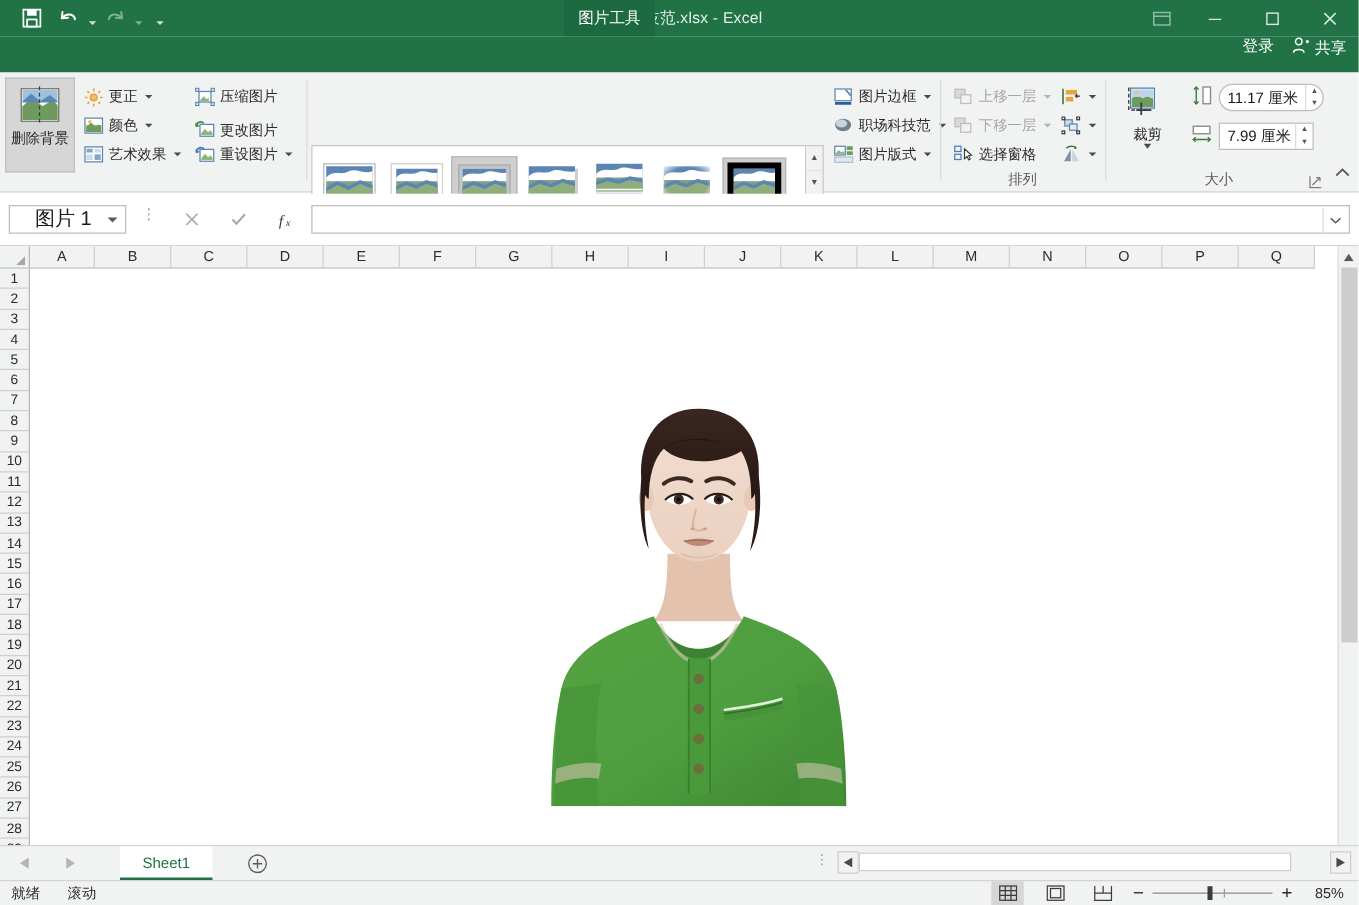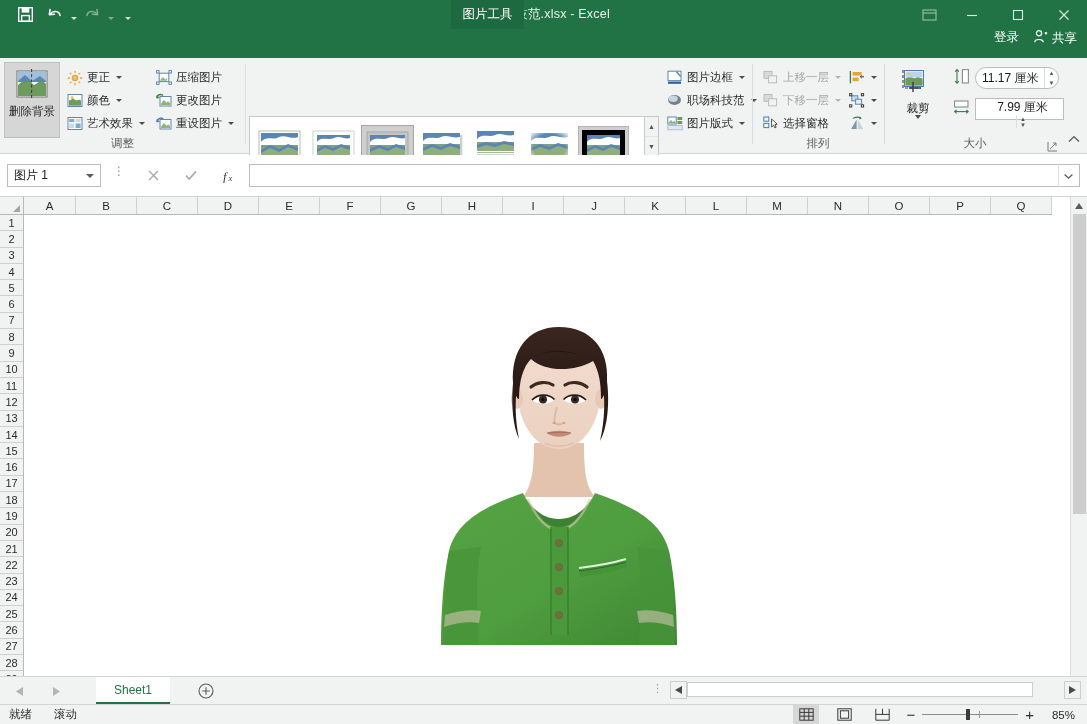--- a/index.html
+++ b/index.html
@@ -131,21 +131,21 @@
 
   
   .fbar {
     position:absolute; top:155px; left:0; width:1087px; height:42px;
     background:#ffffff; border-bottom:1px solid #d4d4d4;
     display:flex; align-items:center;
   }
   .namebox {
     position:absolute; left:7px; top:9px; width:94px; height:23px;
     background:#fff; border:1px solid #bdbdbd; display:flex; align-items:center;
-    font-size:12px; color:#1a1a1a; padding-left:6px;
+    font-size:16px; color:#1a1a1a; padding-left:20px;
   }
   .namebox .nb-dd { margin-left:auto; margin-right:6px; }
   .namebox .nb-dd::after { content:""; display:block; border-left:4px solid transparent; border-right:4px solid transparent; border-top:4px solid #5b5b5b; }
   .fb-grip { position:absolute; left:113px; top:13px; color:#9b9b9b; font-size:12px; letter-spacing:0; line-height:7px;}
   .fb-btns { position:absolute; left:134px; top:9px; height:23px; display:flex; align-items:center; gap:0; }
   .fb-btn { width:38px; height:23px; display:flex; align-items:center; justify-content:center; }
   .fb-input {
     position:absolute; left:249px; top:9px; width:831px; height:23px;
     background:#fff; border:1px solid #bdbdbd;
     display:flex; align-items:center; padding-left:5px; font-size:12px; color:#1a1a1a;
@@ -360,21 +360,21 @@
             <path d="M4.2 10 L7 7 L9.2 9.4 L11 8 V10.8 H4.2Z" fill="#8fb57d" stroke="none"></path>
             <rect x="0.6" y="0.6" width="2.4" height="2.4" fill="#ffffff"></rect>
             <rect x="13" y="0.6" width="2.4" height="2.4" fill="#ffffff"></rect>
             <rect x="0.6" y="12" width="2.4" height="2.4" fill="#ffffff"></rect>
             <rect x="13" y="12" width="2.4" height="2.4" fill="#ffffff"></rect>
           </svg>
         </span>
         <span>压缩图片</span>
       </div>
 
-      <div class="sbtn" style="left:155px; top:31px;">
+      <div class="sbtn" style="left:155px; top:31px;align-items:flex-end;">
         <span class="ic">
           <svg width="16" height="15" viewBox="0 0 16 15">
             <rect x="4" y="3.5" width="11" height="9.5" fill="#ffffff" stroke="#5f87ad" stroke-width="1"></rect>
             <path d="M5 10.5 L8 7 L10.5 9.8 L12.2 8.2 L14 10 V12 H5Z" fill="#8fb57d"></path>
             <path d="M1 5 C1 1.6 5 0.6 7 2.6" fill="none" stroke="#3f8a3a" stroke-width="1.4"></path>
             <path d="M0.2 2.2 L0.6 5.6 L4 5" fill="#3f8a3a"></path>
           </svg>
         </span>
         <span>更改图片</span>
       </div>
@@ -385,21 +385,20 @@
             <rect x="4" y="3.5" width="11" height="9.5" fill="#ffffff" stroke="#5f87ad" stroke-width="1"></rect>
             <path d="M5 10.5 L8 7 L10.5 9.8 L12.2 8.2 L14 10 V12 H5Z" fill="#8fb57d"></path>
             <path d="M1.2 6 C1.2 2 5.6 1 7.4 3.4" fill="none" stroke="#4b7fb5" stroke-width="1.4"></path>
             <path d="M0.2 3.2 L0.8 6.6 L4 5.6" fill="#4b7fb5"></path>
           </svg>
         </span>
         <span>重设图片</span>
         <span class="dd"></span>
       </div>
 
-      <div class="rgroup-title" style="left:0; width:245px;">调整</div>
     </div>
     <div class="rgroup-sep" style="left:245px;"></div>
 
     <div class="rgroup" style="left:246px; width:405px;">
       <div class="rgroup-title" style="left:0; width:405px;">图片样式</div>
       <div class="dlg-launcher" style="right:6px;">
         <svg width="11" height="11" viewBox="0 0 11 11" fill="none" stroke="#7b7b7b" stroke-width="1">
           <path d="M1 1 V10 H10"></path>
             <path d="M3 8 L9 2 M9 2 H6 M9 2 V5"></path>
         </svg>
@@ -657,21 +656,21 @@
         </span>
       </div>
 
       <span style="position:absolute; left:68px; top:41px;">
         <svg width="17" height="17" viewBox="0 0 17 17" fill="none" stroke="#4b7fb5" stroke-width="1.1">
           <rect x="1.6" y="2" width="13.4" height="6" fill="#ffffff" stroke="#8b8b8b"></rect>
           <path d="M2 12.6 H15" stroke="#3a7a3e"></path>
           <path d="M3.6 10.8 L1.6 12.6 L3.6 14.4 M13.2 10.8 L15.2 12.6 L13.2 14.4" stroke="#3a7a3e"></path>
         </svg>
       </span>
-      <div class="spin" style="left:90px; top:40px; width:89px;flex-direction:column;">
+      <div class="spin" style="left:90px; top:40px; width:76px;">
         <span class="val">7.99 厘米</span>
         <span class="arrows">
           <span>▲</span>
           <span>▼</span>
         </span>
       </div>
 
       <div class="rgroup-title" style="left:0; width:180px;">大小</div>
       <div class="dlg-launcher" style="right:6px;">
         <svg width="11" height="11" viewBox="0 0 11 11" fill="none" stroke="#7b7b7b" stroke-width="1">

